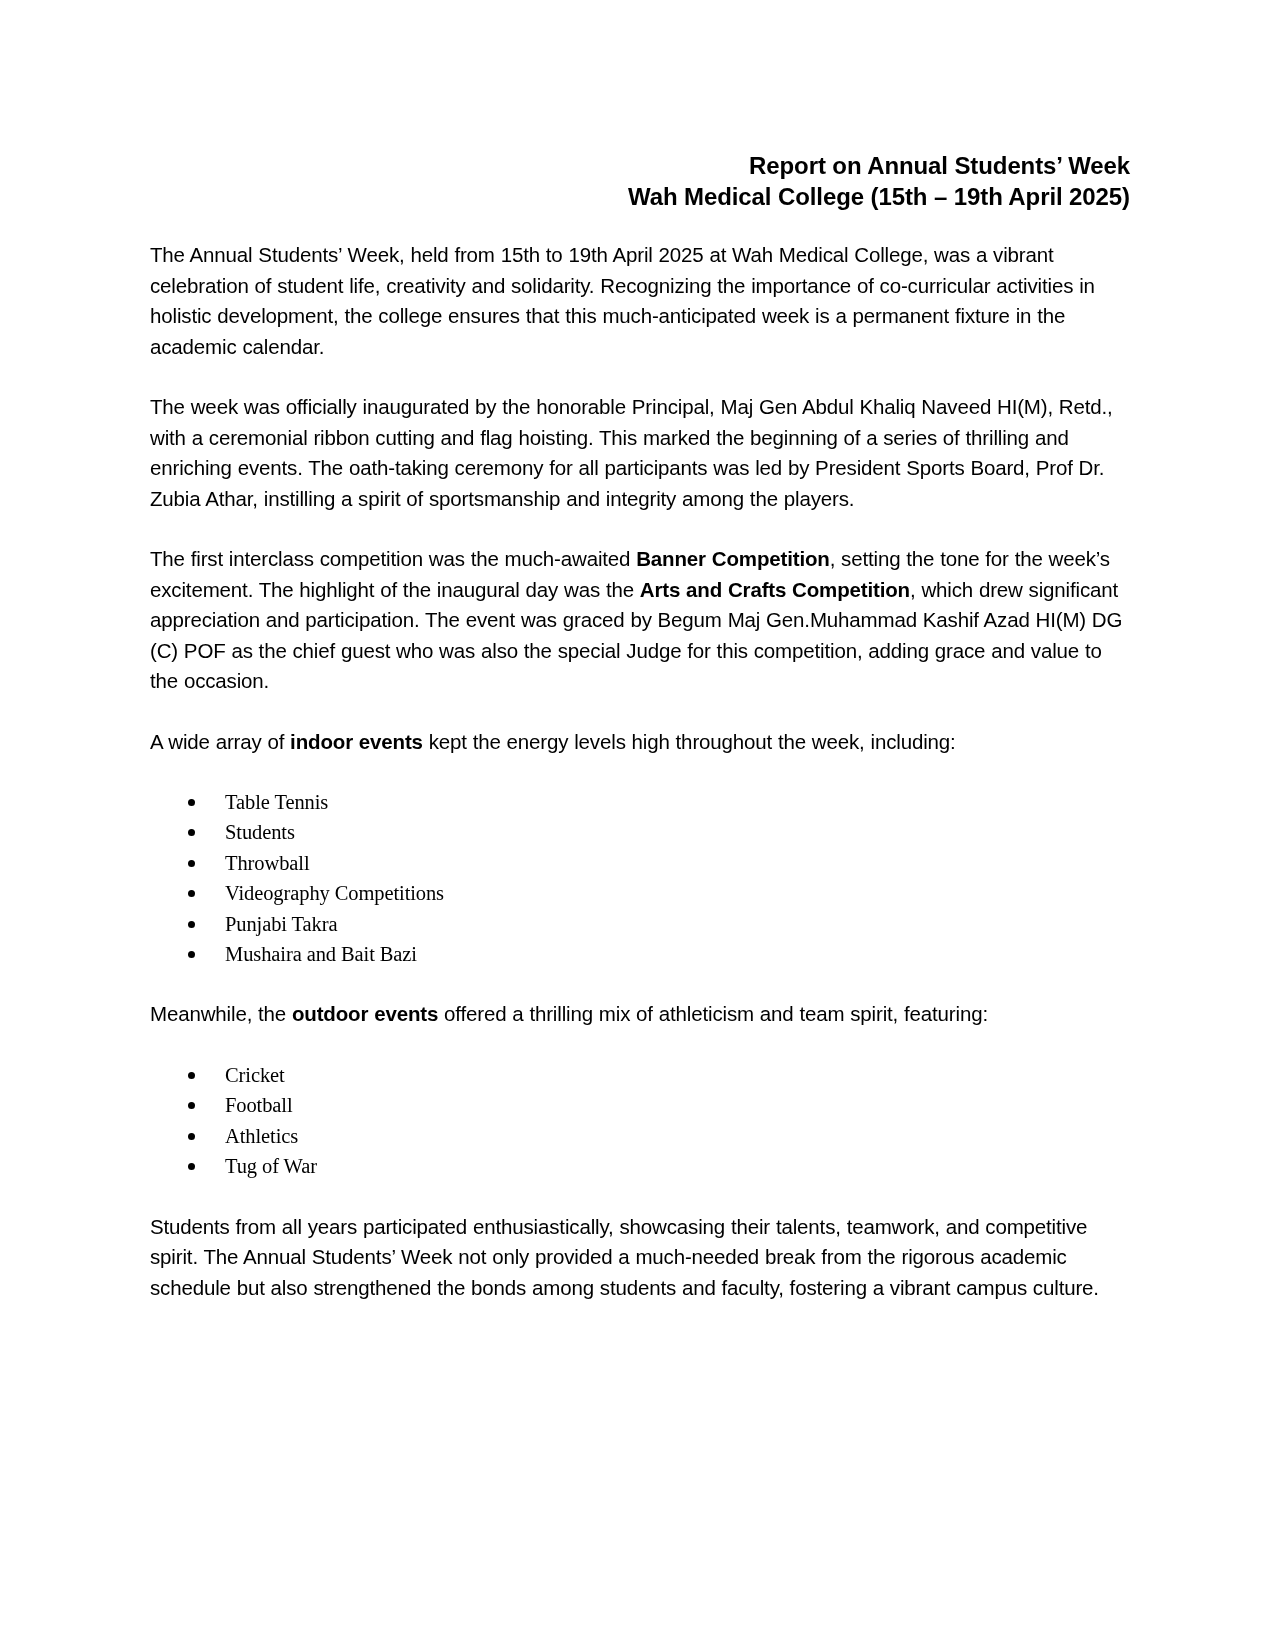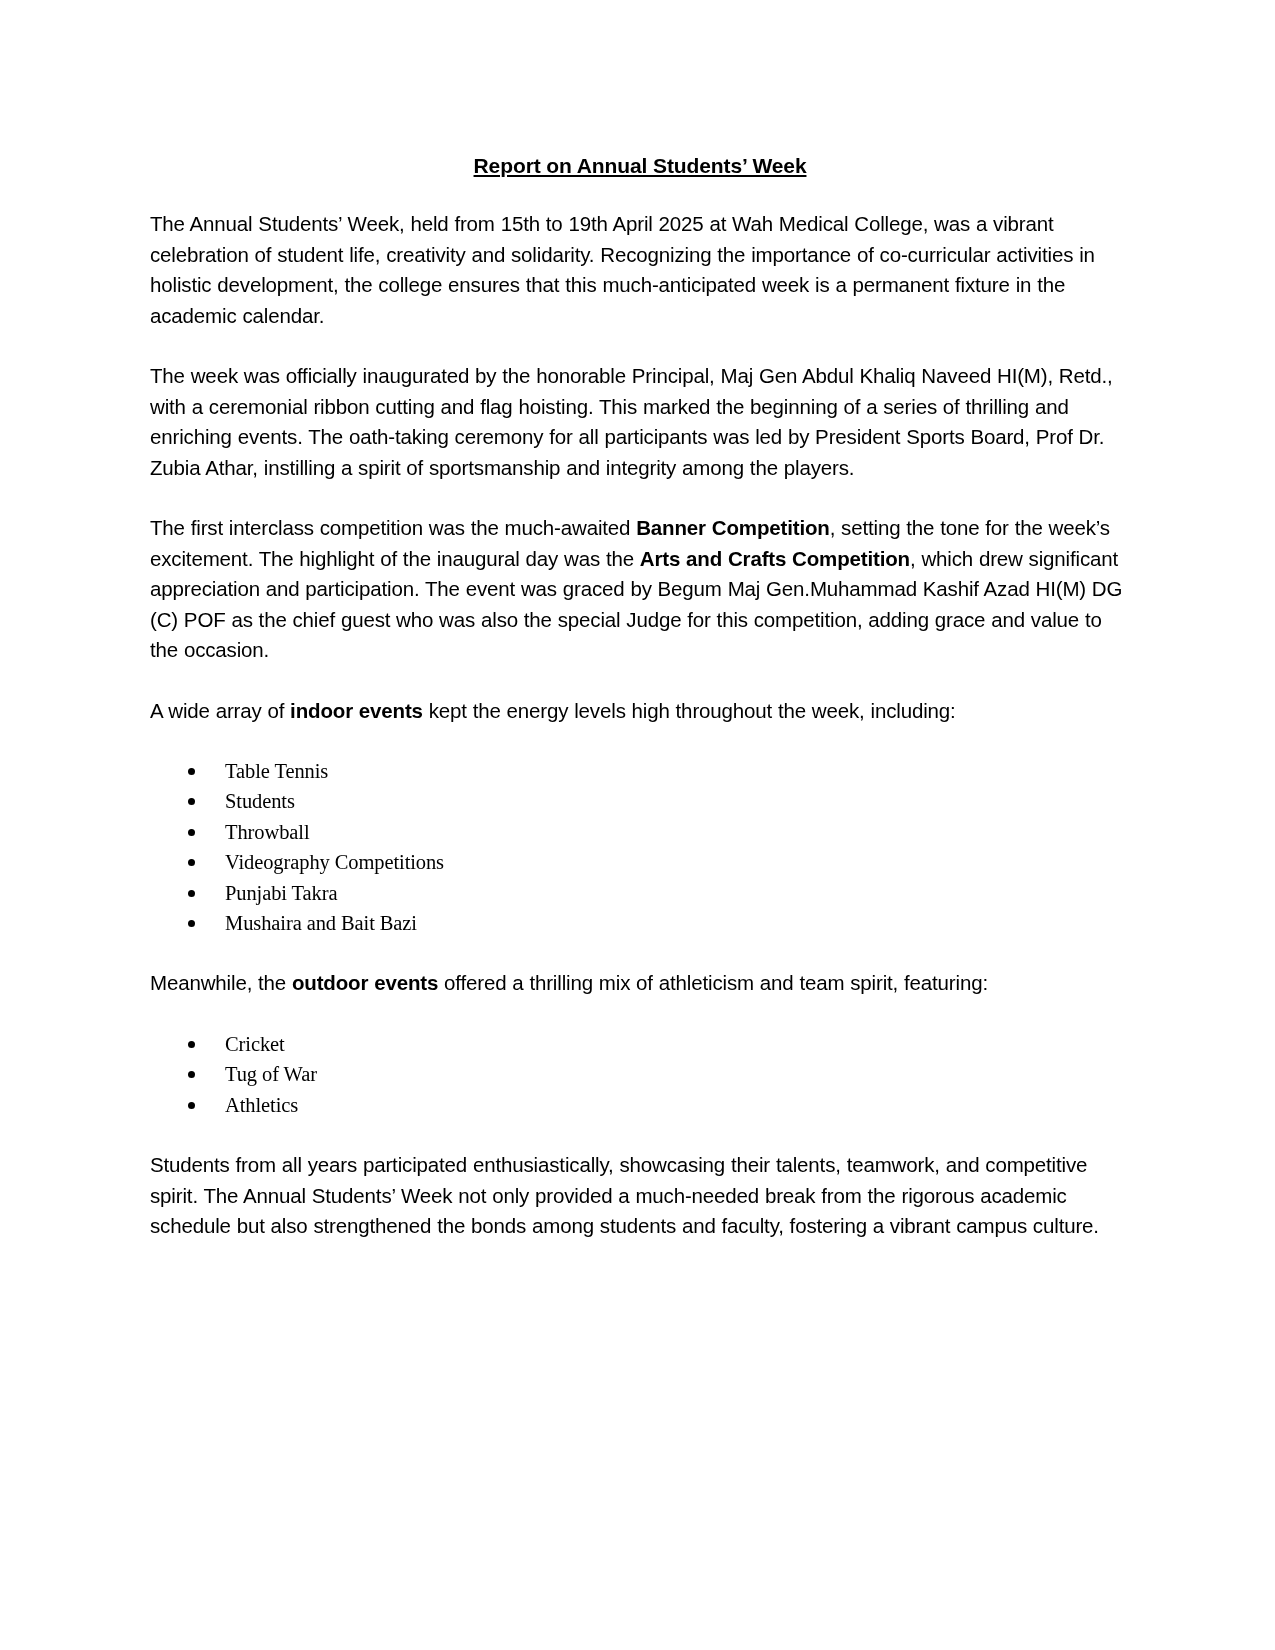--- a/index.html
+++ b/index.html
@@ -15,26 +15,25 @@
       color: #000000;
       font-family: "Liberation Sans", "DejaVu Sans", sans-serif;
     }
     .page {
       position: absolute;
       left: 150px;
       top: 150px;
       width: 980px;
     }
     .title-block {
-      text-align: center;
+      text-align: right;
       font-weight: bold;
-      font-size: 21px;
+      font-size: 24px;
       line-height: 31px;
       margin: 0 0 28px 0;
-      text-decoration: underline;
     }
     .title-line {
       display: block;
       letter-spacing: -0.1px;
     }
     .para {
       font-size: 20.5px;
       line-height: 30.5px;
       margin: 0 0 30px 0;
       letter-spacing: -0.15px;
@@ -66,20 +65,21 @@
       background: #000000;
     }
   </style>
 </head>
 <body>
 
 <div class="page">
 
   <div class="title-block">
     <span class="title-line">Report on Annual Students’ Week</span>
+    <span class="title-line">Wah Medical College (15th – 19th April 2025)</span>
   </div>
 
   <p class="para">The Annual Students’ Week, held from 15th to 19th April 2025 at Wah Medical College, was a vibrant celebration of student life, creativity and solidarity. Recognizing the importance of co-curricular activities in holistic development, the college ensures that this much-anticipated week is a permanent fixture in the academic calendar.</p>
 
   <p class="para">The week was officially inaugurated by the honorable Principal, Maj Gen Abdul Khaliq Naveed HI(M), Retd., with a ceremonial ribbon cutting and flag hoisting. This marked the beginning of a series of thrilling and enriching events. The oath-taking ceremony for all participants was led by President Sports Board, Prof Dr. Zubia Athar, instilling a spirit of sportsmanship and integrity among the players.</p>
 
   <p class="para"><span>The first interclass competition was the much-awaited </span><b>Banner Competition</b><span>, setting the tone for the week’s excitement. The highlight of the inaugural day was the </span><b>Arts and Crafts Competition</b><span>, which drew significant appreciation and participation. The event was graced by Begum Maj Gen.Muhammad Kashif Azad HI(M) DG (C) POF as the chief guest who was also the special Judge for this competition, adding grace and value to the occasion.</span></p>
 
   <p class="para"><span>A wide array of </span><b>indoor events</b><span> kept the energy levels high throughout the week, including:</span></p>
 
@@ -89,19 +89,20 @@
     <li class="event-item"><span class="bullet"></span><span>Throwball</span></li>
     <li class="event-item"><span class="bullet"></span><span>Videography Competitions</span></li>
     <li class="event-item"><span class="bullet"></span><span>Punjabi Takra</span></li>
     <li class="event-item"><span class="bullet"></span><span>Mushaira and Bait Bazi</span></li>
   </ul>
 
   <p class="para"><span>Meanwhile, the </span><b>outdoor events</b><span> offered a thrilling mix of athleticism and team spirit, featuring:</span></p>
 
   <ul class="event-list">
     <li class="event-item"><span class="bullet"></span><span>Cricket</span></li>
+    <li class="event-item"><span class="bullet"></span><span>Football</span></li>
+    <li class="event-item"><span class="bullet"></span><span>Athletics</span></li>
     <li class="event-item"><span class="bullet"></span><span>Tug of War</span></li>
-    <li class="event-item"><span class="bullet"></span><span>Athletics</span></li>
   </ul>
 
   <p class="para">Students from all years participated enthusiastically, showcasing their talents, teamwork, and competitive spirit. The Annual Students’ Week not only provided a much-needed break from the rigorous academic schedule but also strengthened the bonds among students and faculty, fostering a vibrant campus culture.</p>
 
 </div>
 
 </body></html>

